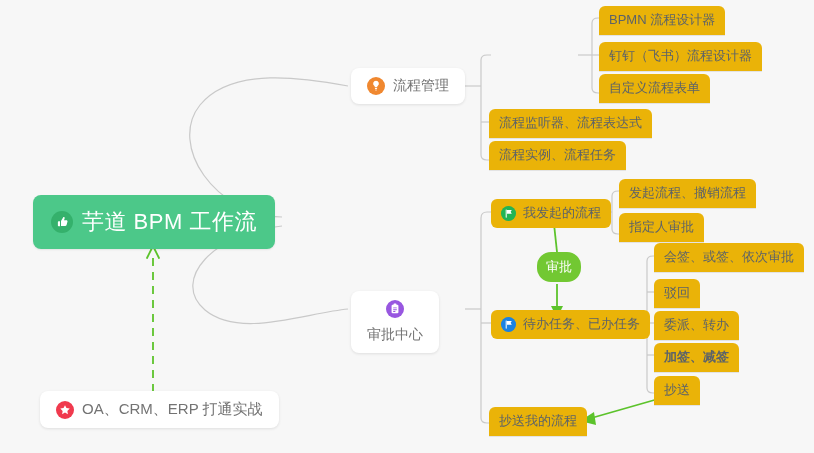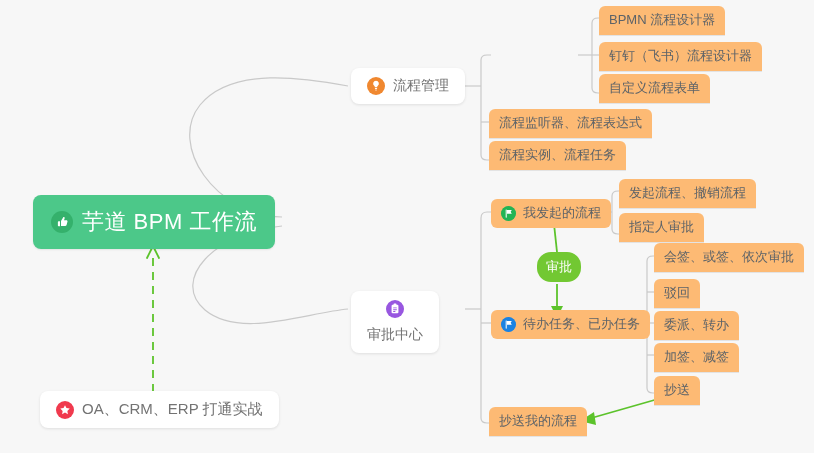--- a/index.html
+++ b/index.html
@@ -62,21 +62,21 @@
     font-size: 14px;
     white-space: nowrap;
   }
 
   
   .text-node {
     position: absolute;
     display: flex;
     align-items: center;
     gap: 7px;
-    background: #fdba74;
+    background: #eab308;
     border-radius: 6px;
     padding: 5px 10px 6px 10px;
     white-space: nowrap;
   }
   .text-node .text-label {
     color: #5d6368;
     font-size: 13px;
     white-space: nowrap;
   }
   .text-node.underlined {
@@ -264,21 +264,21 @@
   </div>
 
   <div class="text-node underlined" style="left:654px; top:279px;">
     <span class="text-label">驳回</span>
   </div>
 
   <div class="text-node underlined" style="left:654px; top:311px;">
     <span class="text-label">委派、转办</span>
   </div>
 
-  <div class="text-node underlined" style="left:654px; top:343px;">
+  <div class="text-node underlined" style="left:654px; top:343px;font-weight:bold;">
     <span class="text-label">加签、减签</span>
   </div>
 
   <div class="text-node underlined" style="left:654px; top:376px;">
     <span class="text-label">抄送</span>
   </div>
 
   <div class="text-node underlined" style="left:489px; top:407px;">
     <span class="text-label">抄送我的流程</span>
   </div>

